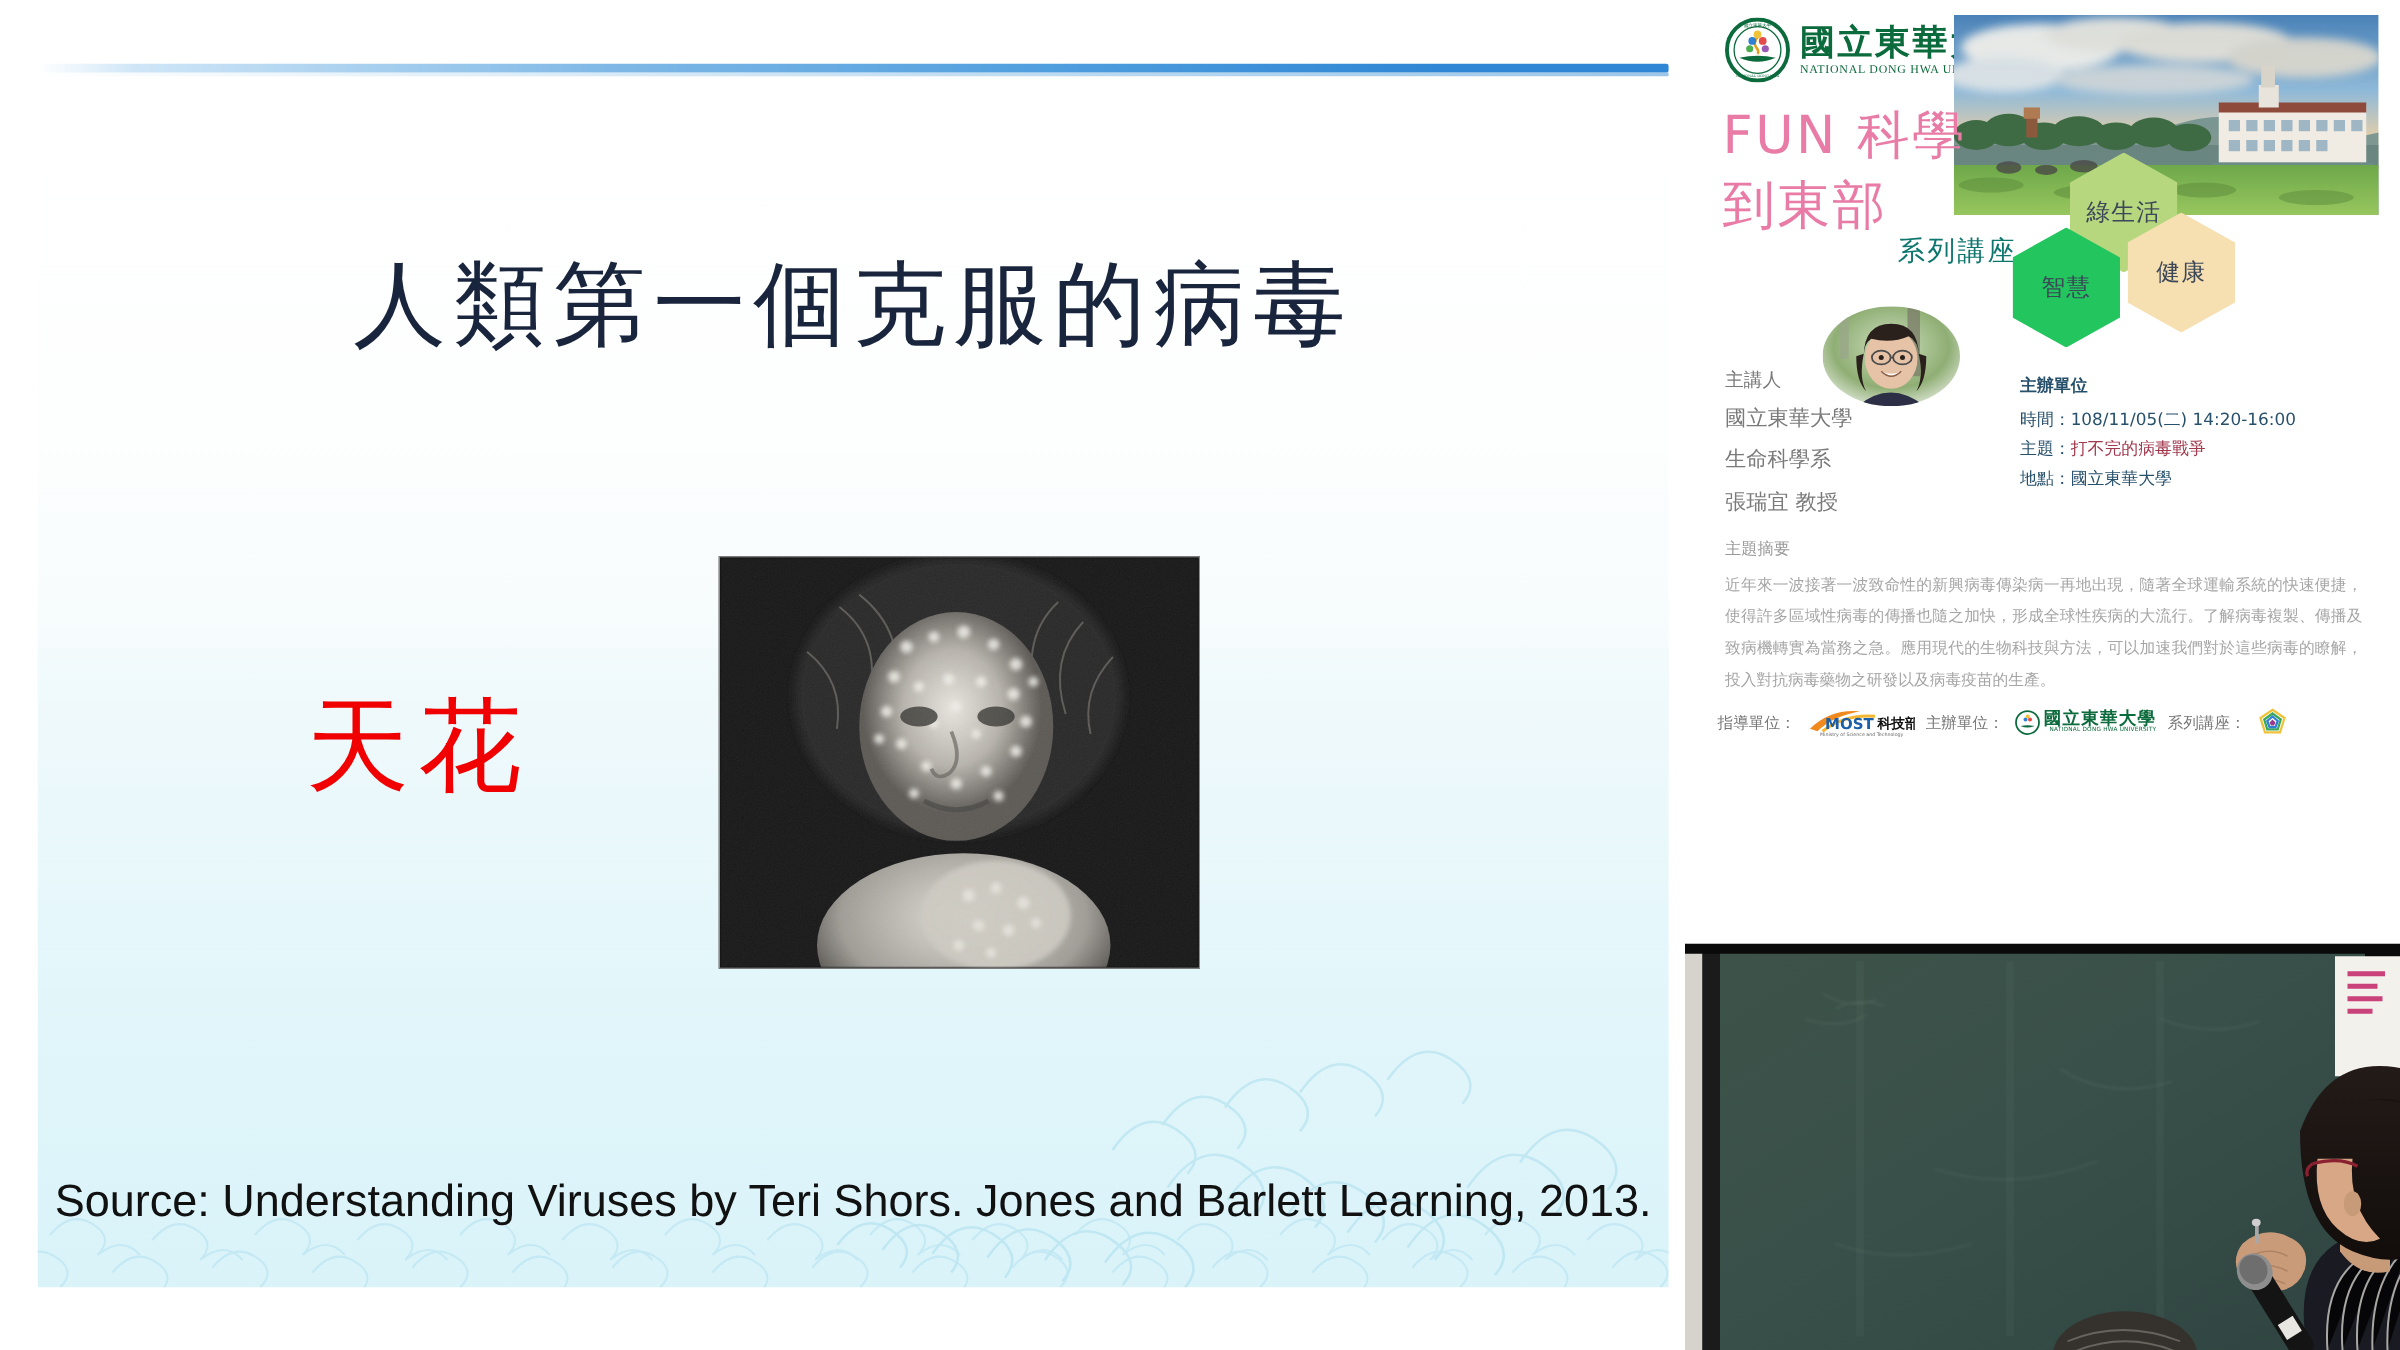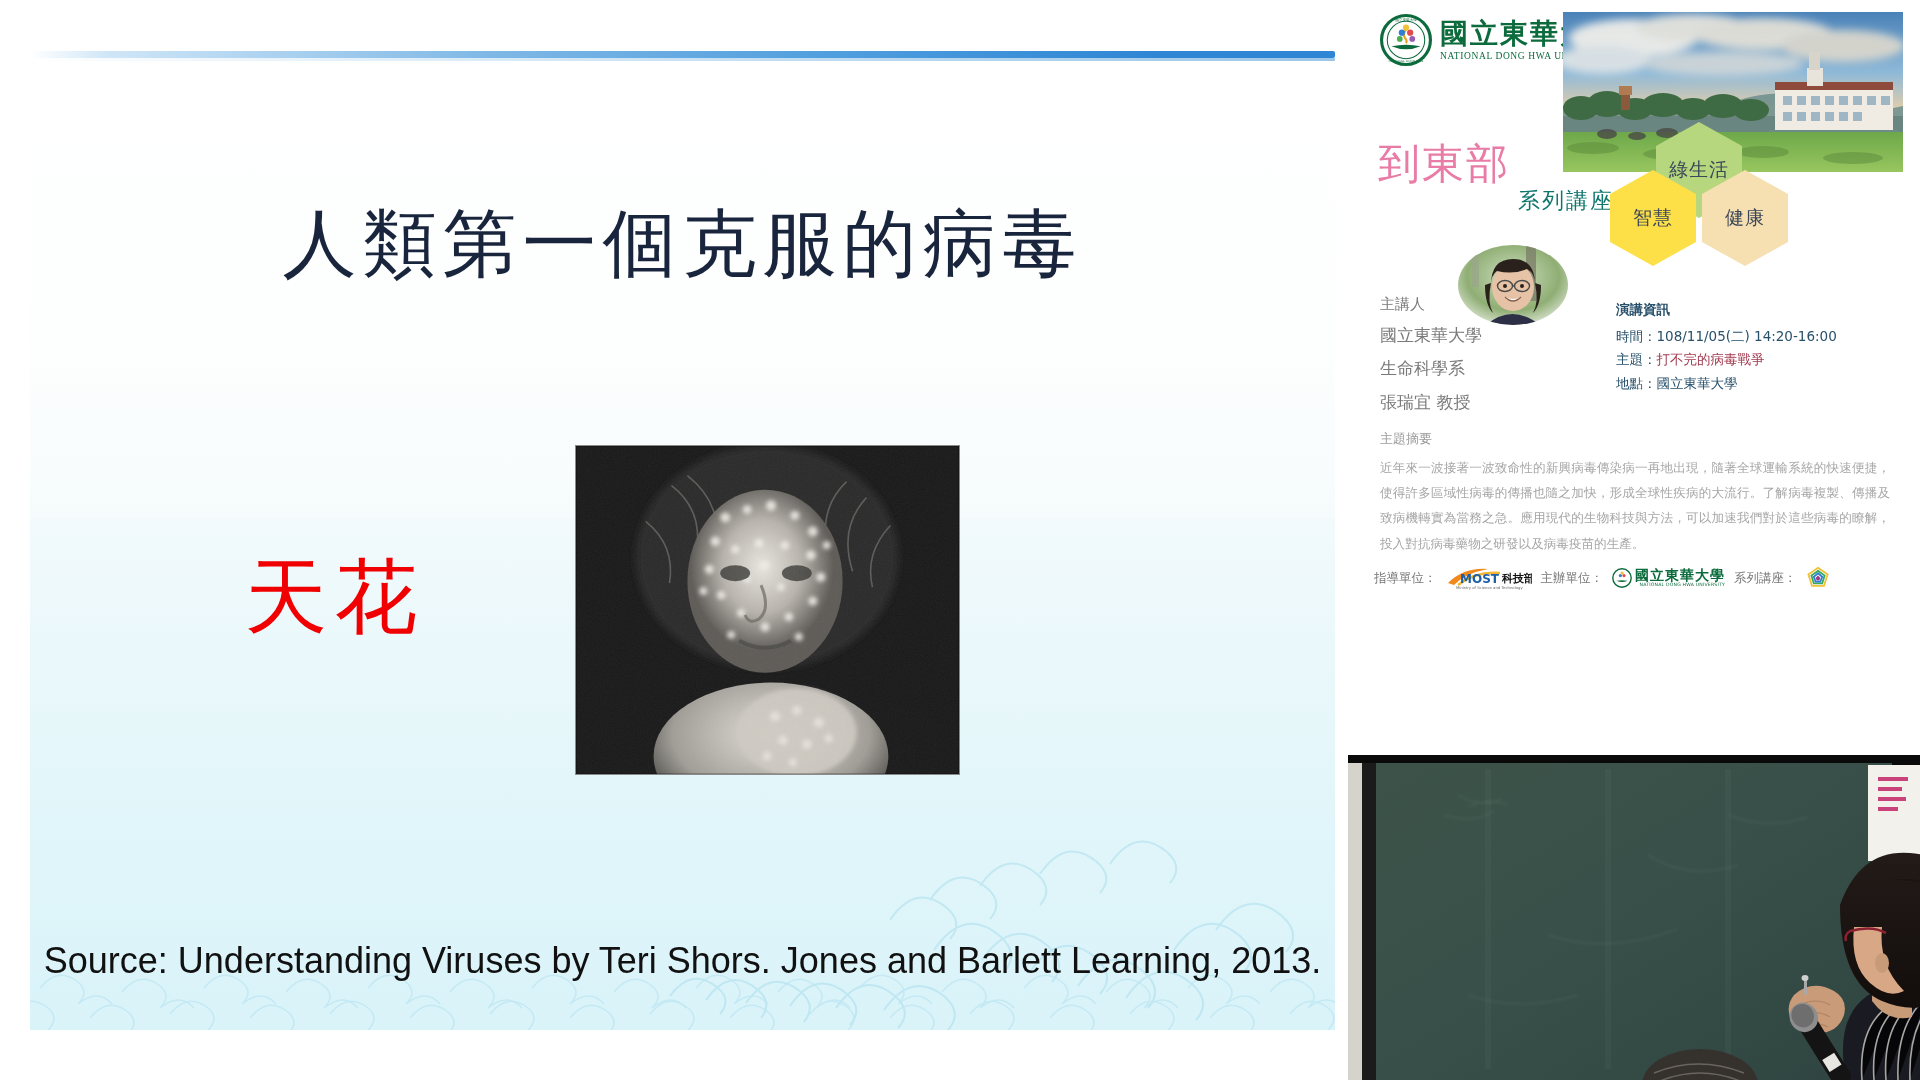--- a/index.html
+++ b/index.html
@@ -129,21 +129,21 @@
   .hexes { position: absolute; left: 250px; top: 122px; width: 300px; height: 118px; }
   .hex {
     position: absolute;
     width: 86px; height: 96px;
     clip-path: polygon(50% 0%, 100% 25%, 100% 75%, 50% 100%, 0% 75%, 0% 25%);
     display: flex; align-items: center; justify-content: center;
     font-size: 19px; color: #3c4758; letter-spacing: 1px;
     font-family: "DejaVu Sans", "Liberation Sans", sans-serif;
   }
   .hex-green { left: 58px; top: 0;  background: #b7d77f; }
-  .hex-blue  { left: 12px; top: 48px; background: #fde047; }
+  .hex-blue  { left: 12px; top: 60px; background: #22c55e; }
   .hex-tan   { left: 104px; top: 48px; background: #f6dfb0; }
 
   .speaker-photo {
     position: absolute; left: 110px; top: 245px;
     width: 110px; height: 80px; border-radius: 50%;
     overflow: hidden;
   }
   .speaker-photo svg { width: 100%; height: 100%; display: block; }
   .speaker-block {
     position: absolute; left: 32px; top: 290px;
@@ -463,20 +463,21 @@
             <ellipse cx="290" cy="146" rx="30" ry="6"></ellipse>
         </g>
         <g fill="#4a4a46" opacity=".8">
           <ellipse cx="44" cy="122" rx="10" ry="5"></ellipse>
             <ellipse cx="74" cy="124" rx="9" ry="4"></ellipse>
           <ellipse cx="104" cy="121" rx="11" ry="5"></ellipse>
         </g>
       </svg>
     </div>
 
+    <div class="poster-title-1">FUN 科學</div>
     <div class="poster-title-2">到東部</div>
     <div class="poster-title-3">系列講座</div>
 
     <div class="hexes">
       <div class="hex hex-green">綠生活</div>
       <div class="hex hex-blue">智慧</div>
       <div class="hex hex-tan">健康</div>
     </div>
 
     <div class="speaker-photo">
@@ -514,21 +515,21 @@
     </div>
 
     <div class="speaker-block">
       <div class="speaker-label">主講人</div>
       <div>國立東華大學</div>
       <div>生命科學系</div>
       <div>張瑞宜 教授</div>
     </div>
 
     <div class="talkinfo-block">
-      <div class="talkinfo-head">演講資訊</div>
+      <div class="talkinfo-head">主辦單位</div>
       <div class="talkinfo-row">時間：108/11/05(二)  14:20-16:00</div>
       <div class="talkinfo-row"><span>主題：</span><span class="hl">打不完的病毒戰爭</span></div>
       <div class="talkinfo-row">地點：國立東華大學</div>
     </div>
 
     <div class="abstract-head">主題摘要</div>
     <div class="abstract-body">近年來一波接著一波致命性的新興病毒傳染病一再地出現，隨著全球運輸系統的快速便捷，使得許多區域性病毒的傳播也隨之加快，形成全球性疾病的大流行。了解病毒複製、傳播及致病機轉實為當務之急。應用現代的生物科技與方法，可以加速我們對於這些病毒的瞭解，投入對抗病毒藥物之研發以及病毒疫苗的生產。</div>
 
     <div class="sponsor-bar">
       <span class="lbl">指導單位：</span>

